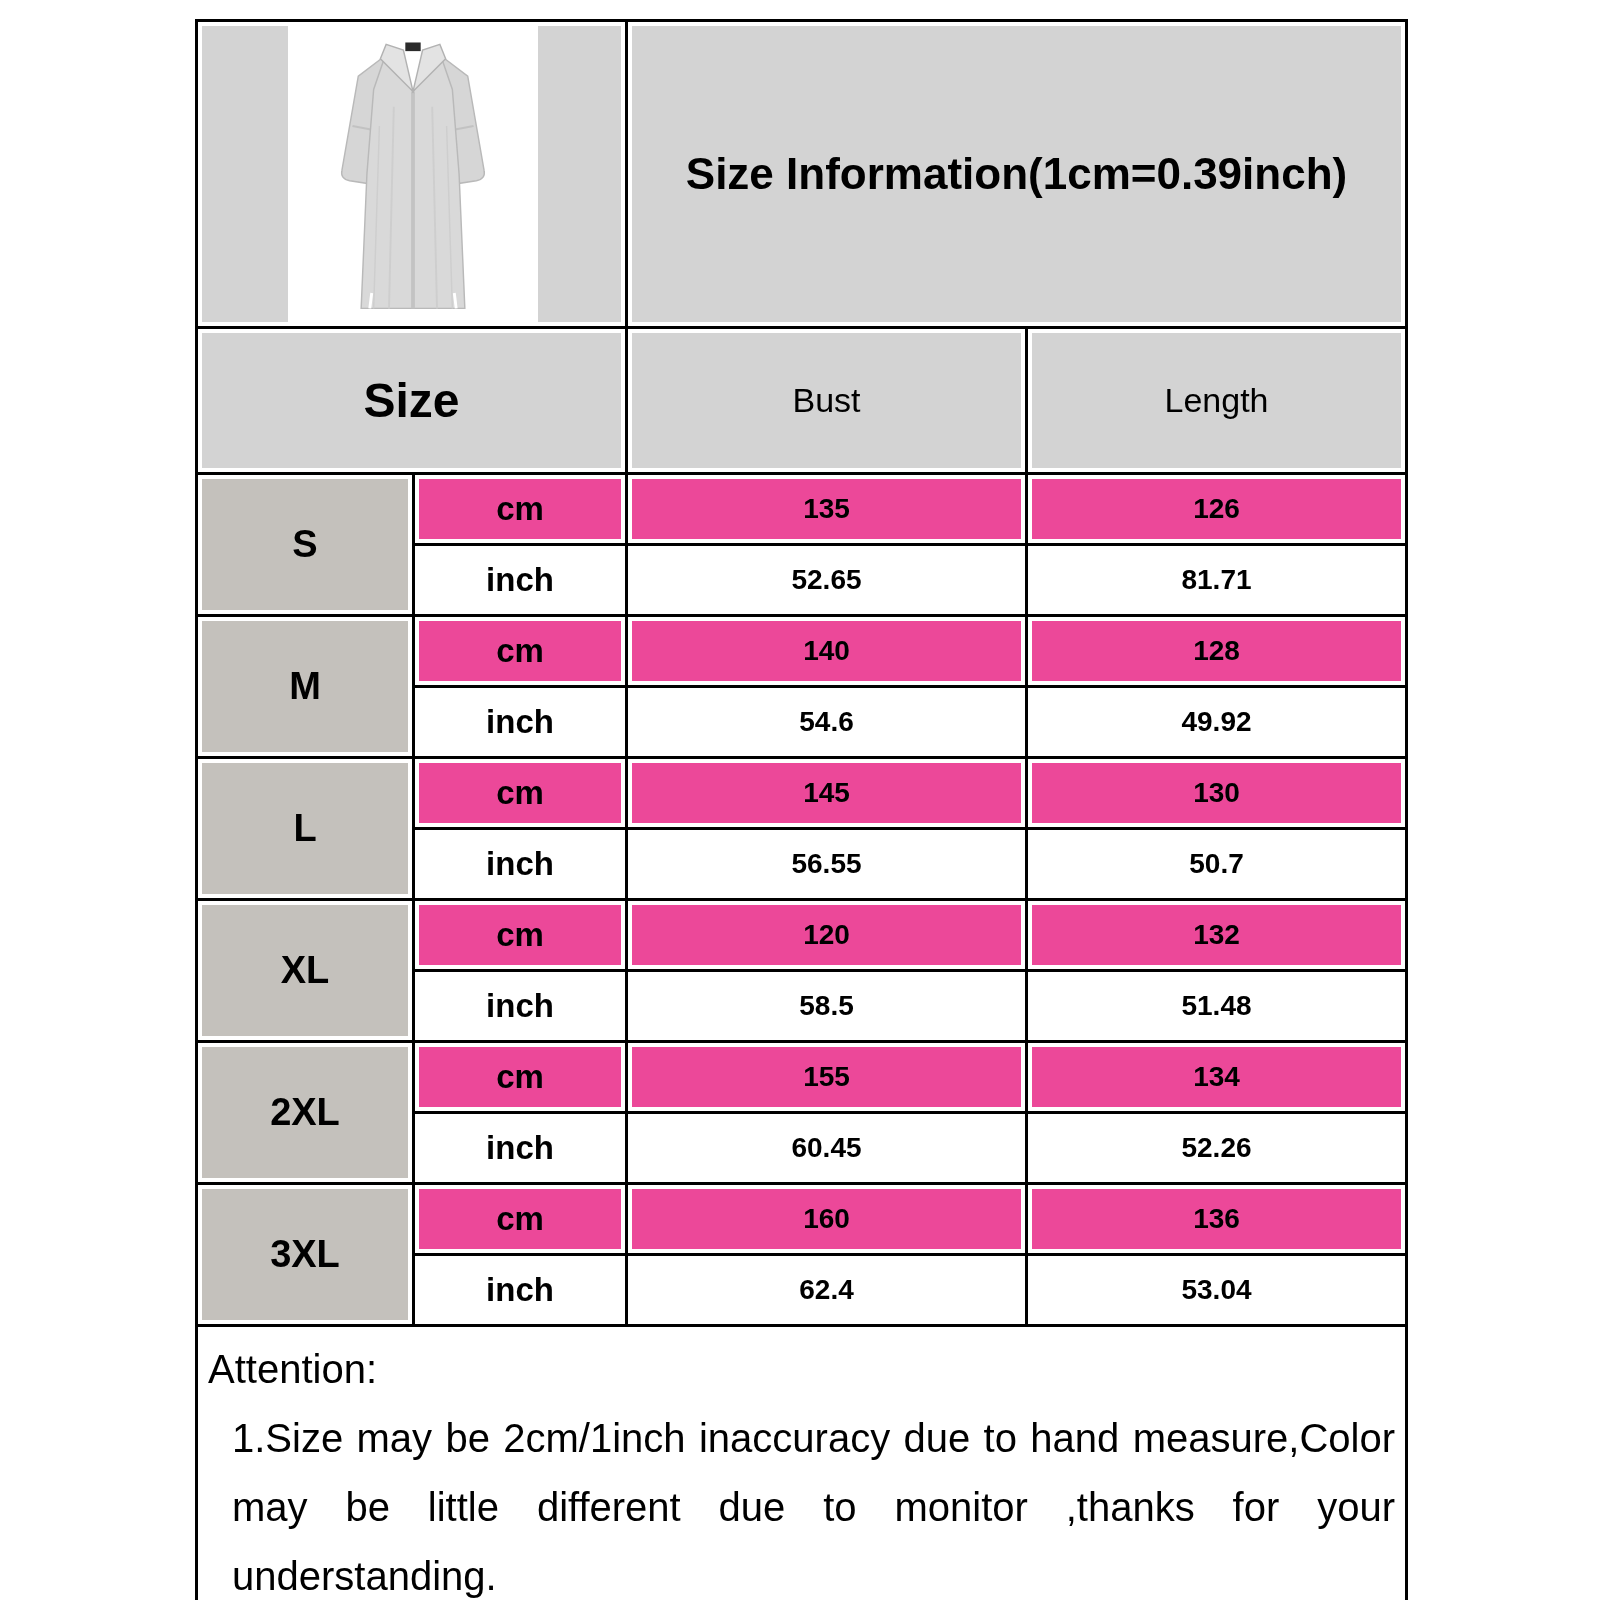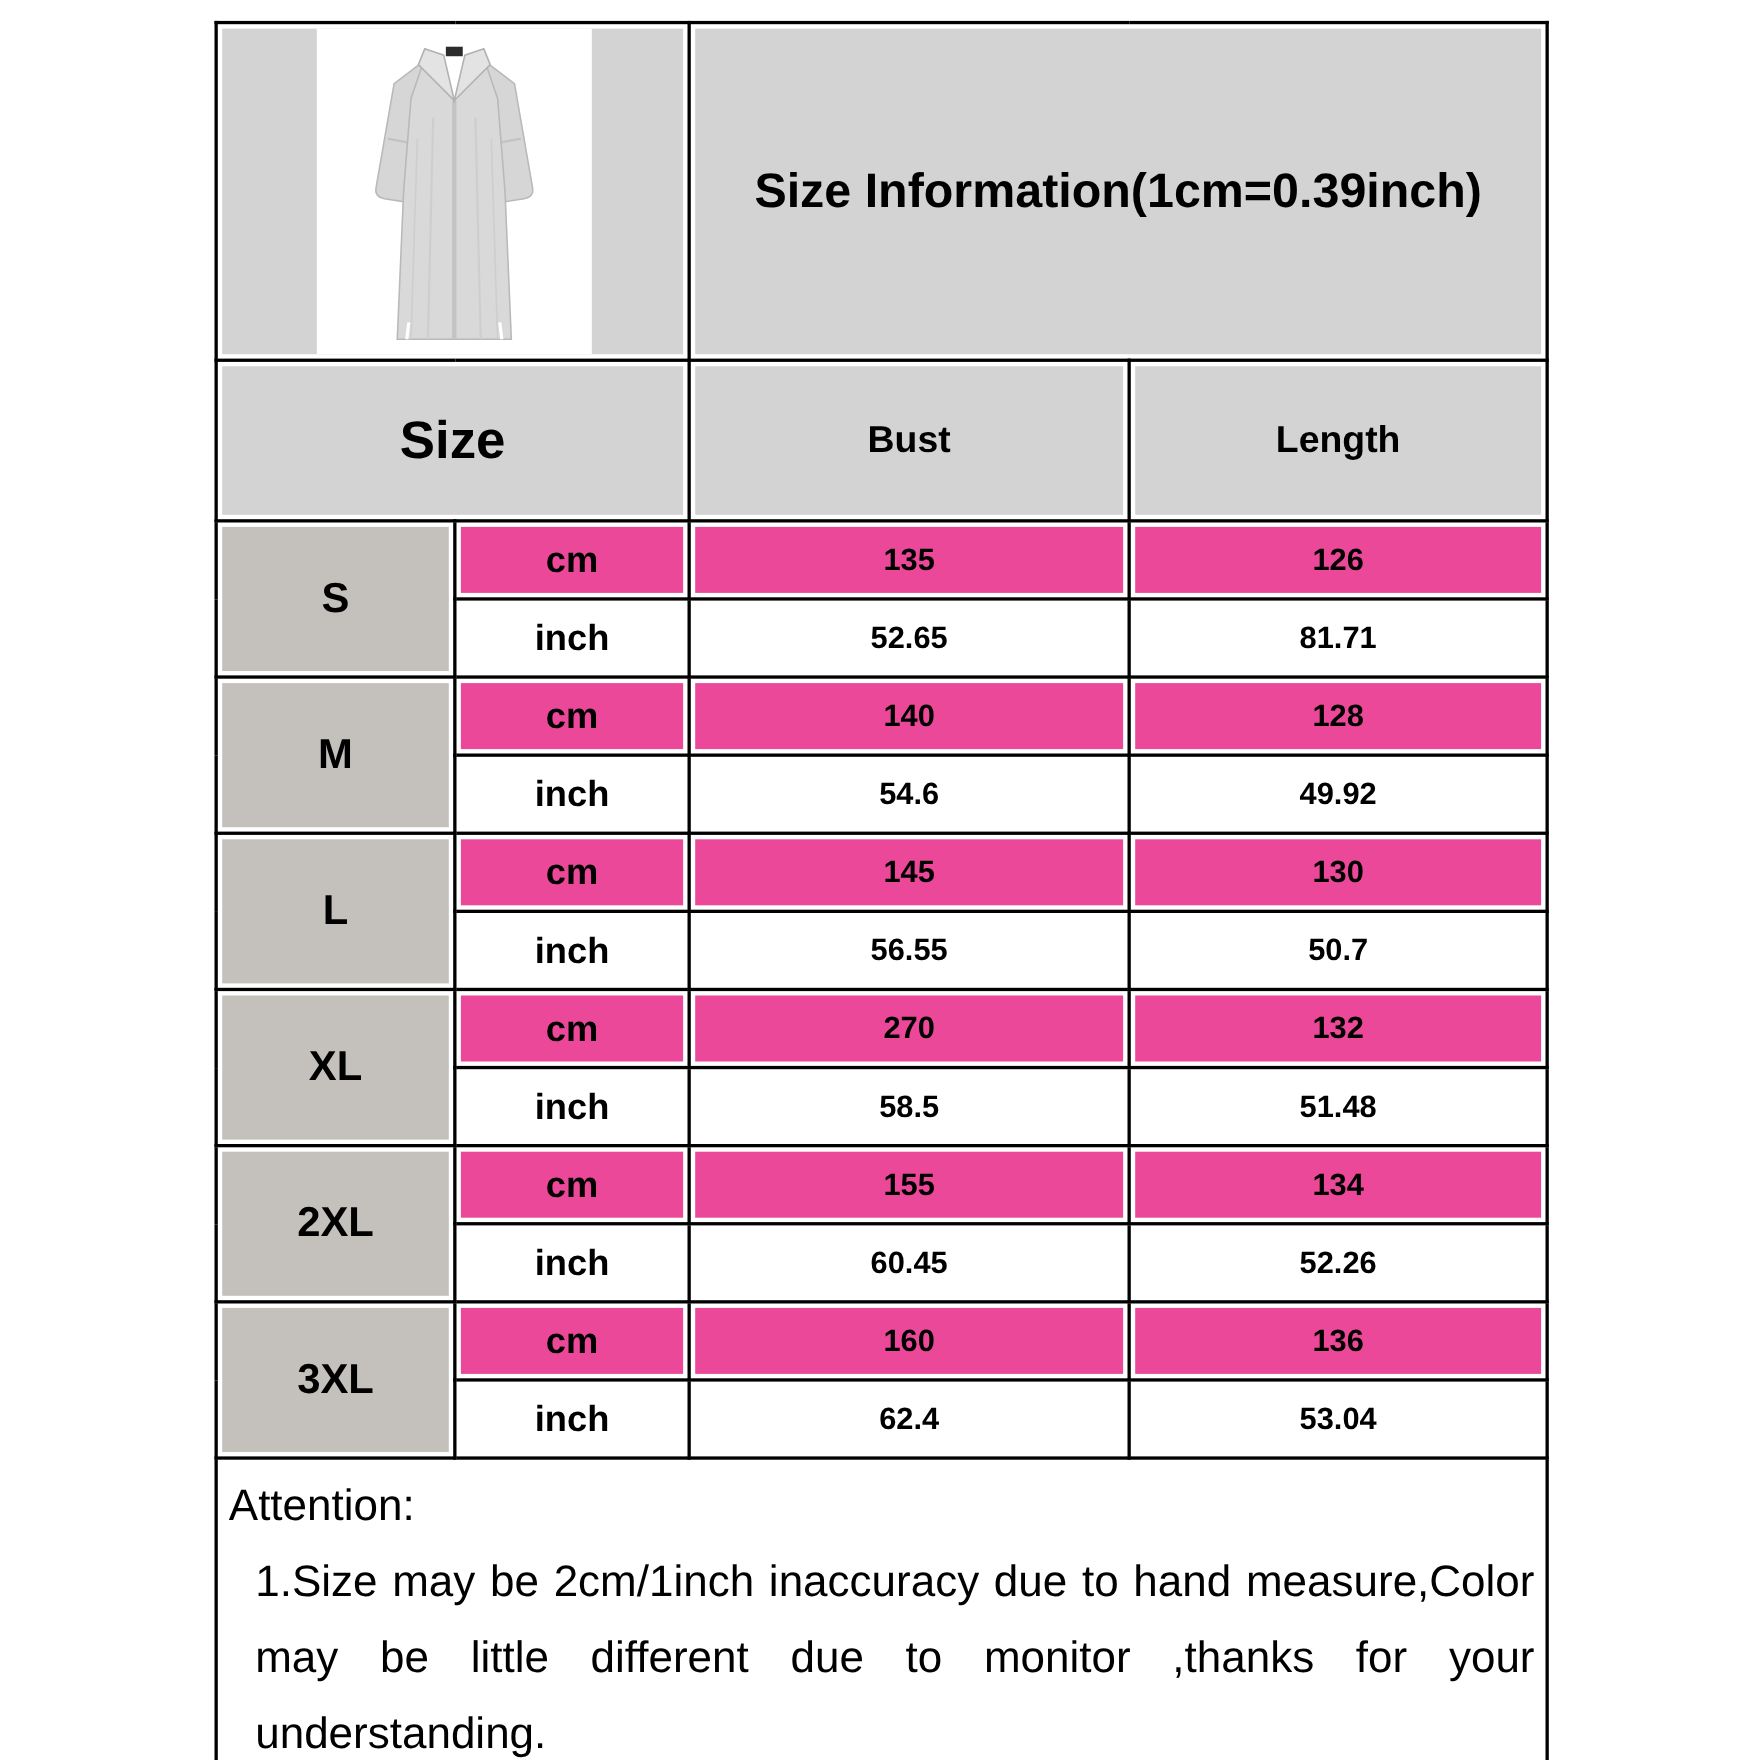--- a/index.html
+++ b/index.html
@@ -45,21 +45,21 @@
   .grey  { background: #d3d3d3; }
   .dark-grey { background: #c4c1bc; }
   .light-grey { background: #ec4899; }
 
   .title-text {
     font-weight: bold;
     font-size: 44px;
     letter-spacing: 0px;
   }
   .size-head { font-weight: bold; font-size: 48px; }
-  .col-head  { font-weight: bold; font-size: 34px; }
+  .col-head  { font-weight: normal; font-size: 34px; }
   .size-letter { font-weight: bold; font-size: 38px; }
   .unit-label  { font-weight: bold; font-size: 33px; }
   .value       { font-weight: bold; font-size: 28px; }
 
   
   .photo-strip {
     position: absolute;
     left: 86px;
     top: 0;
     width: 250px;
@@ -279,21 +279,21 @@
               <span class="size-letter">XL</span>
             </div>
       </td>
       <td>
             <div class="fill light-grey">
               <span class="unit-label">cm</span>
             </div>
           </td>
       <td>
             <div class="fill light-grey">
-              <span class="value">270</span>
+              <span class="value">120</span>
             </div>
           </td>
       <td>
             <div class="fill light-grey">
               <span class="value">132</span>
             </div>
           </td>
     </tr>
     <tr style="height:71px">
       <td>

